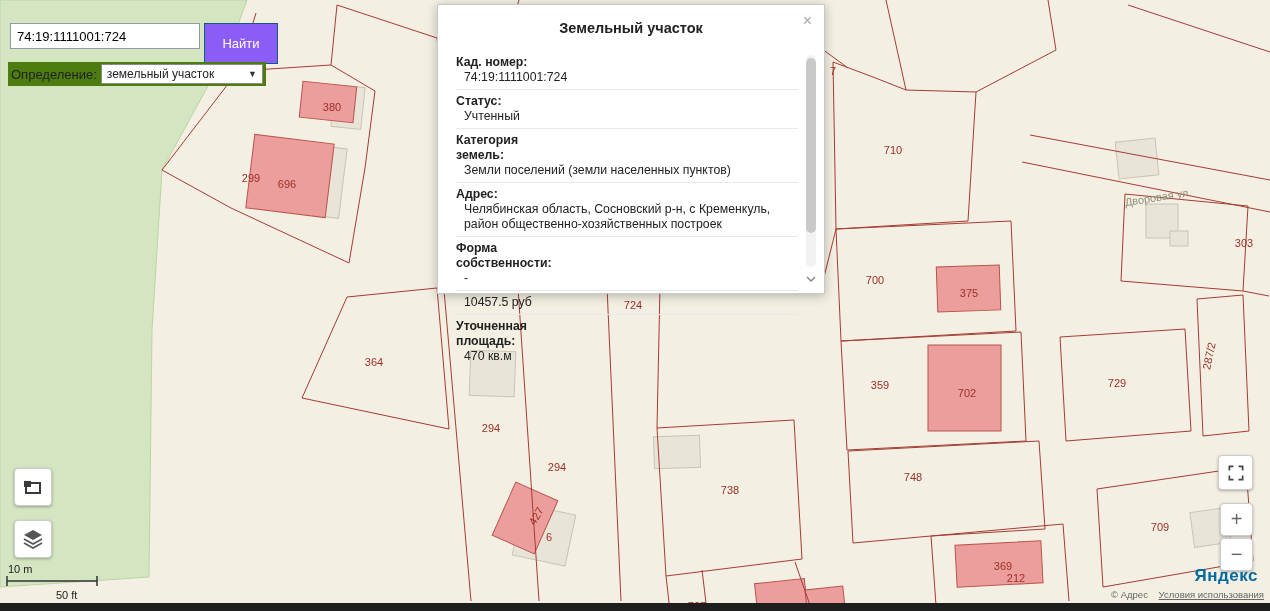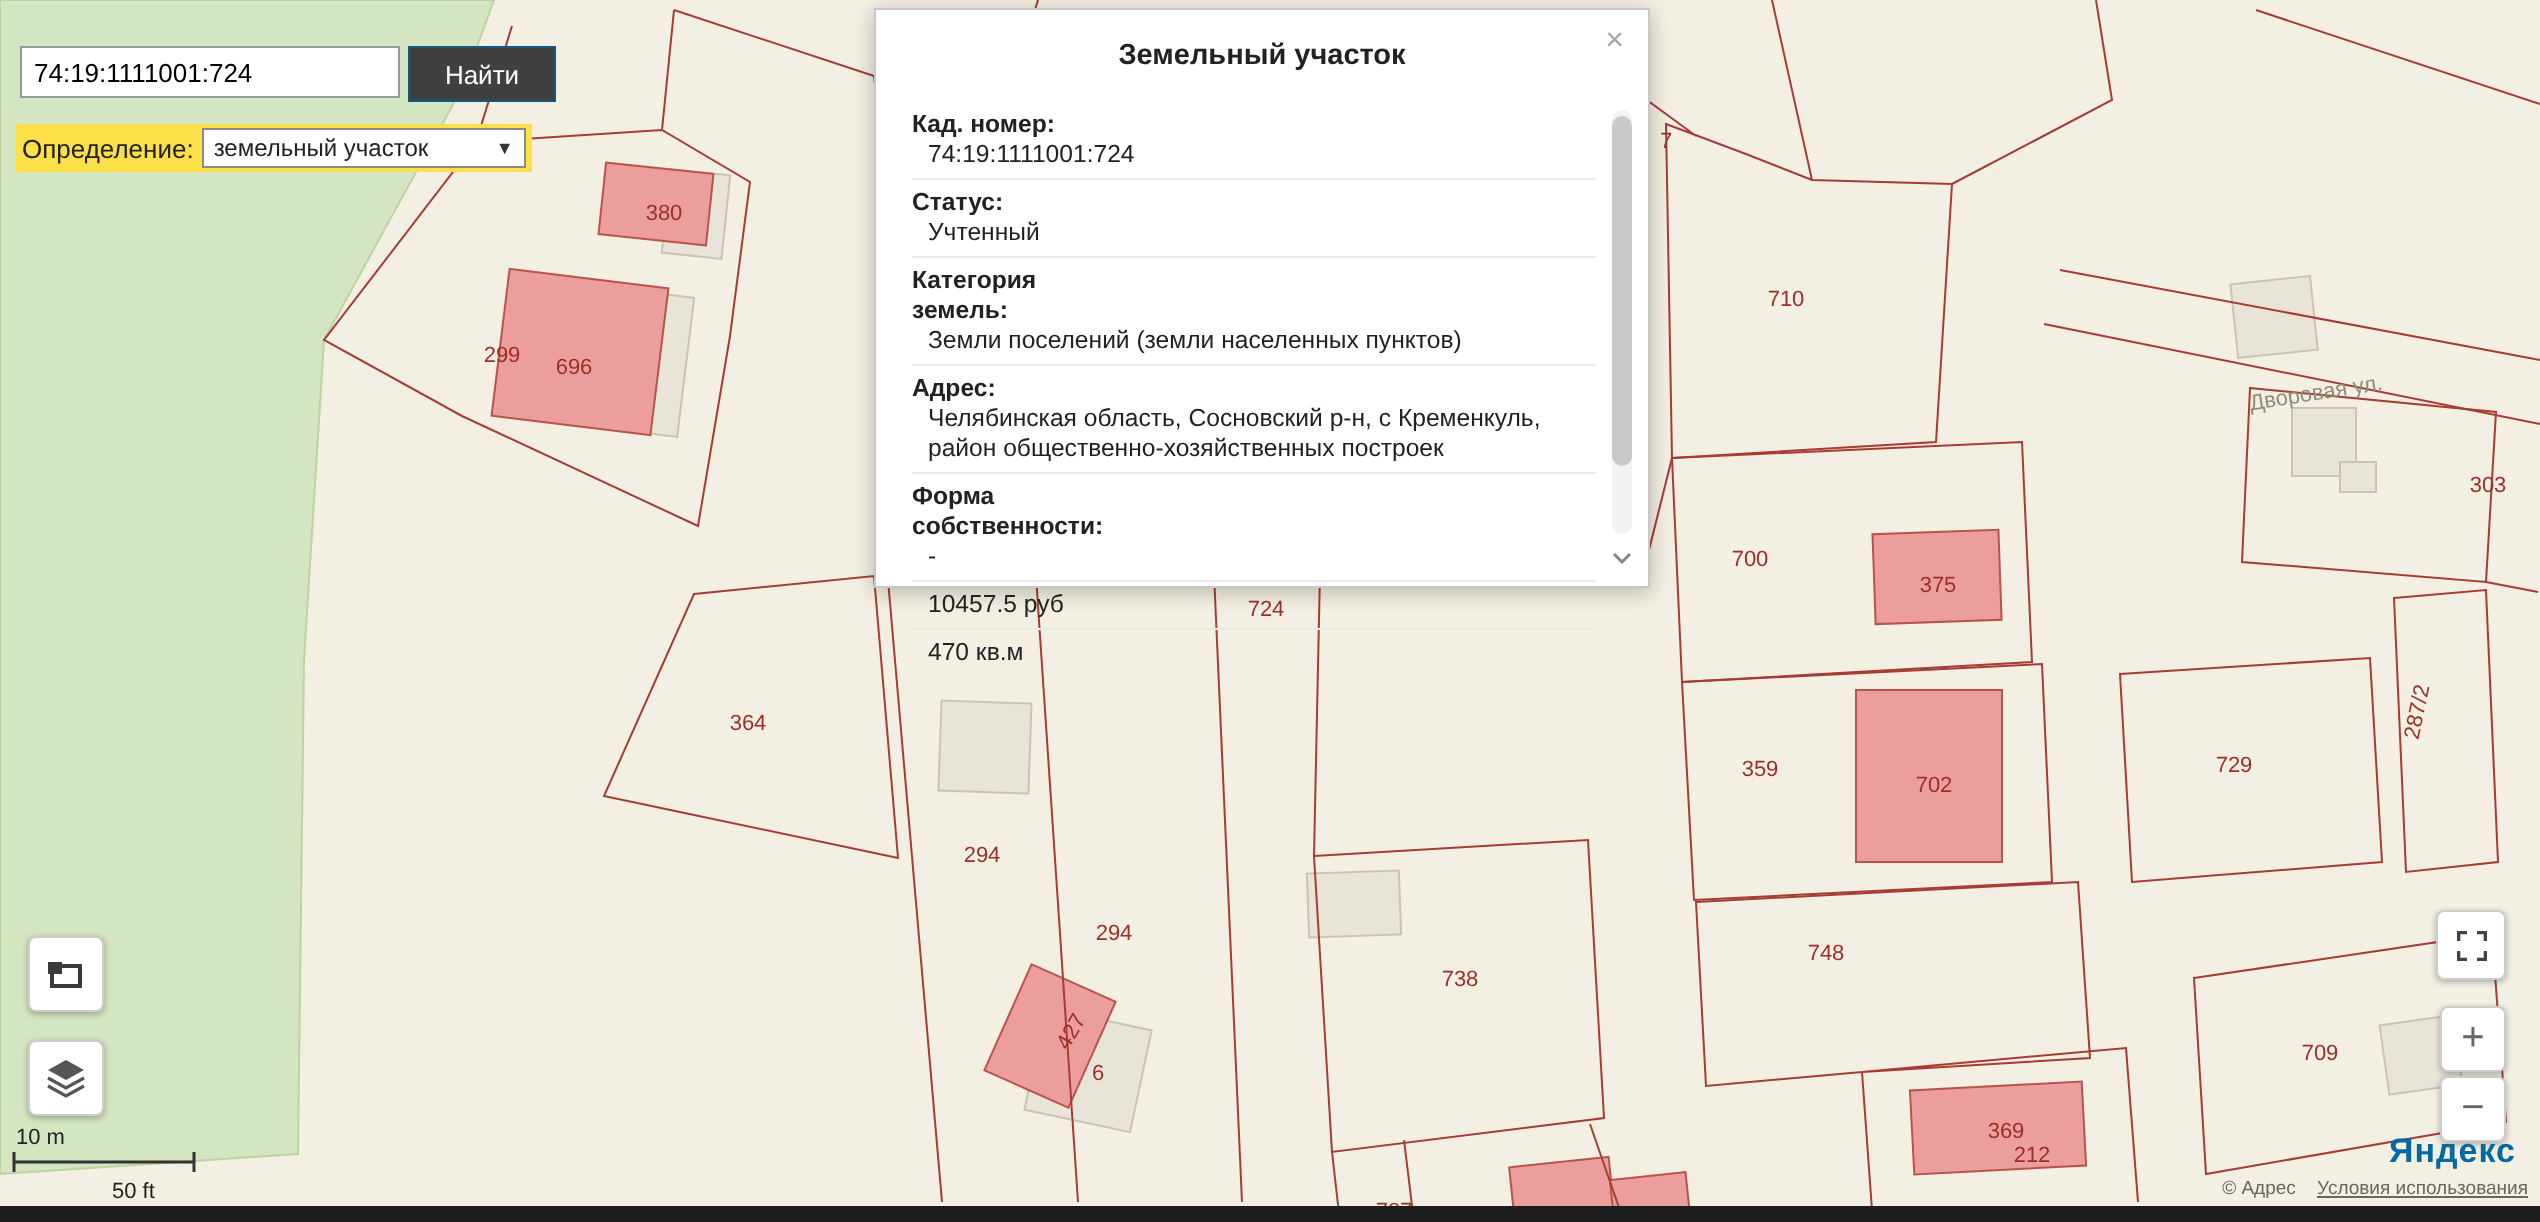--- a/index.html
+++ b/index.html
@@ -23,27 +23,27 @@
     position:absolute; z-index:1; font-size:11px; color:#8f8e79;
     transform:translate(-50%,-50%) rotate(-9deg); white-space:nowrap;
   }
   
   .search-bar { position:absolute; left:10px; top:23px; z-index:4; display:flex; }
   .search-input {
     width:190px; height:26px; border:1px solid #8f9aa5; background:#fff;
     font-size:13px; padding:0 6px; font-family:"Liberation Sans",sans-serif;
   }
   .search-btn {
-    margin-left:4px; width:74px; height:28px; background:#404040; color:#fff;
+    margin-left:4px; width:74px; height:41px; background:#8b5cf6; color:#fff;
     border:1px solid #135larger;
     border:1px solid #135a7e; font-size:13px; cursor:pointer;
     font-family:"Liberation Sans",sans-serif;
   }
   .filter-row {
-    position:absolute; left:8px; top:62px; z-index:4; background:#fde047;
+    position:absolute; left:8px; top:62px; z-index:4; background:#4d7c0f;
     display:flex; align-items:center; padding:2px 3px; font-size:13px;
   }
   .select-box {
     margin-left:4px; width:162px; height:20px; border:1px solid #8a8a8a; background:#fff;
     font-size:12px; display:flex; align-items:center; justify-content:space-between;
     padding:0 5px; cursor:pointer;
   }
   .select-caret { font-size:9px; color:#333; }
   
   .popup {
@@ -208,20 +208,21 @@
       <div class="fvalue">Челябинская область, Сосновский р-н, с Кременкуль, район общественно-хозяйственных построек</div>
     </div>
     <div class="field">
       <div class="flabel">Форма собственности:</div>
       <div class="fvalue">-</div>
     </div>
     <div class="field">
       <div class="fvalue">10457.5 руб</div>
     </div>
     <div class="field">
+      <div class="flabel">Уточненная площадь:</div>
       <div class="fvalue">470 кв.м</div>
     </div>
   </div>
   <div class="popup-scroll-track">
     <div class="popup-scroll-thumb"></div>
   </div>
   <div class="popup-scroll-down">
     <svg width="10" height="6" viewBox="0 0 10 6">
         <path d="M1,1 L5,5 L9,1" stroke="#888" stroke-width="1.5" fill="none"></path>
       </svg>

